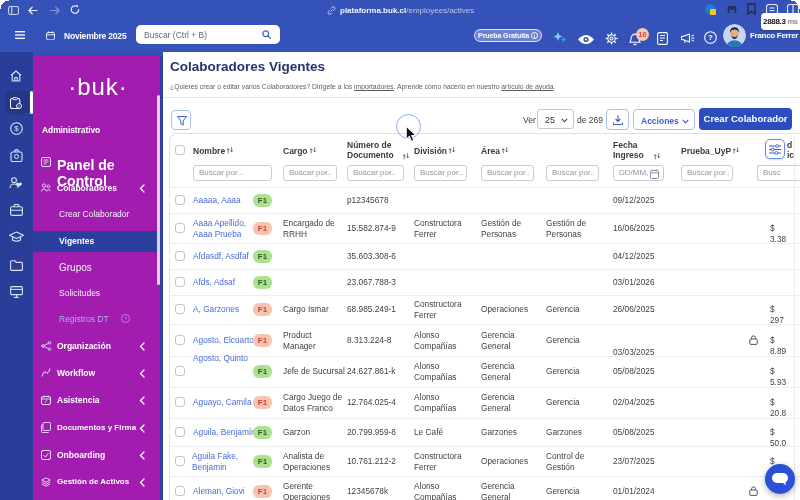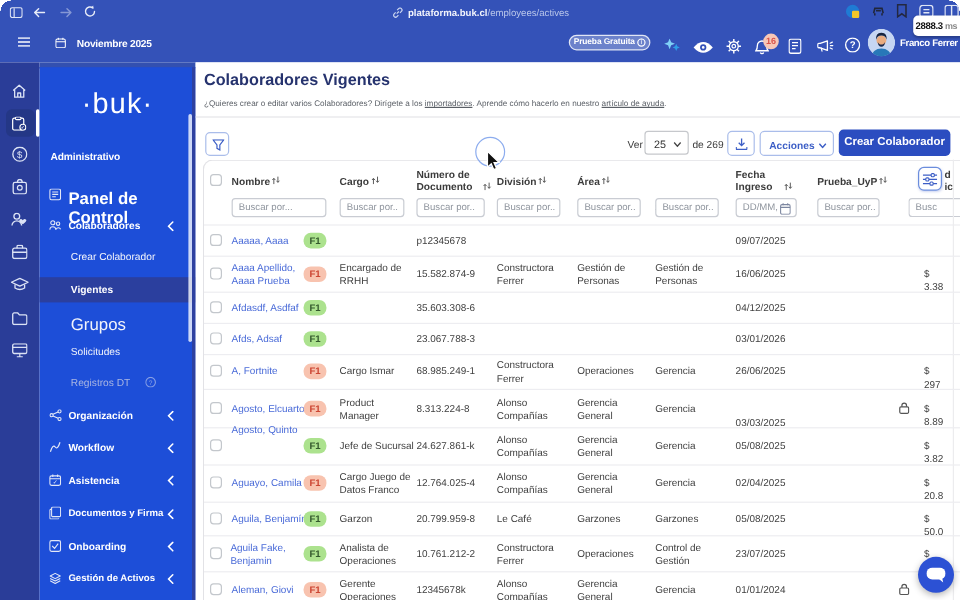--- a/index.html
+++ b/index.html
@@ -6,21 +6,21 @@
   html,body { width:800px; height:500px; overflow:hidden; background:#fff;
     font-family:"Liberation Sans", sans-serif; }
   .abs { position:absolute; }
   
   #browserbar { position:absolute; left:0; top:0; width:800px; height:20px;
     background:#3452b8; border-radius:9px 9px 0 0; }
   #navbar { position:absolute; left:0; top:20px; width:800px; height:32px;
     background:#3452b8; }
   
   #rail { position:absolute; left:0; top:56px; width:33px; height:444px; background:#2a3d98; }
-  #sidemenu { position:absolute; left:33px; top:56px; width:130px; height:444px; background:#1d4ed8; }
+  #sidemenu { position:absolute; left:33px; top:56px; width:130px; height:444px; background:#a21caf; }
   #main { position:absolute; left:163px; top:56px; width:607px; height:444px; background:#fff; }
   
   .hdr { position:absolute; font-weight:bold; font-size:8.5px; color:#3b3b3b; }
   .cell { position:absolute; font-size:8.3px; color:#3f3f3f; line-height:11px; }
   .namelink { color:#4a6bd8; }
   .badge { position:absolute; width:19px; height:13px; border-radius:6px;
     font-size:8px; font-weight:bold; text-align:center; line-height:13px; }
   .bgreen { background:#ace28e; color:#33592d; }
   .bred { background:#f8c3af; color:#cc4633; }
   .cb { position:absolute; width:10px; height:10px; border:1px solid #c3c7cc; border-radius:3px; background:#fff; }
@@ -88,20 +88,27 @@
   </svg>
 
   <svg class="abs" style="left:46px;top:10.5px" width="9" height="9.5" viewBox="0 0 12 13">
     <rect x="0.6" y="2" width="10.8" height="10.2" rx="2" fill="none" stroke="#fff" stroke-width="1.2"></rect>
     <line x1="0.6" y1="5.2" x2="11.4" y2="5.2" stroke="#fff" stroke-width="1.2"></line>
     <line x1="3.4" y1="0.6" x2="3.4" y2="3" stroke="#fff" stroke-width="1.2"></line>
     <line x1="8.6" y1="0.6" x2="8.6" y2="3" stroke="#fff" stroke-width="1.2"></line>
   </svg>
   <div class="abs" style="left:64px;top:11px;font-size:8.5px;font-weight:bold;color:#fff;white-space:nowrap;letter-spacing:-0.2px;">Noviembre 2025</div>
 
+  <div class="abs" style="left:136px;top:5px;width:144px;height:19px;background:#fff;border-radius:5px;">
+    <span style="position:absolute;left:8px;top:5px;font-size:8.5px;color:#636a75;">Buscar (Ctrl + B)</span>
+    <svg style="position:absolute;right:9px;top:5px" width="9" height="9" viewBox="0 0 9 9">
+      <circle cx="3.7" cy="3.7" r="2.9" fill="none" stroke="#3c63c8" stroke-width="1.3"></circle>
+      <line x1="6" y1="6" x2="8.4" y2="8.4" stroke="#3c63c8" stroke-width="1.3" stroke-linecap="round"></line>
+    </svg>
+  </div>
 
   <div class="abs" style="left:474px;top:9px;width:68px;height:13px;background:rgba(255,255,255,.28);border:1px solid rgba(255,255,255,.8);border-radius:8px;color:#fff;font-size:7px;font-weight:bold;text-align:center;line-height:11.5px;letter-spacing:-0.1px;">Prueba Gratuita <span style="font-weight:normal;border:1px solid #fff;border-radius:50%;width:7px;height:7px;display:inline-block;line-height:6px;font-size:6px;">i</span></div>
 
   <svg class="abs" style="left:553px;top:12px" width="14" height="12" viewBox="0 0 14 12">
     <path d="M5 0 L6.3 3.2 L9.5 4.5 L6.3 5.8 L5 9 L3.7 5.8 L0.5 4.5 L3.7 3.2 Z" fill="#7fd0f7"></path>
     <path d="M10.5 4.5 L11.4 6.6 L13.5 7.5 L11.4 8.4 L10.5 10.5 L9.6 8.4 L7.5 7.5 L9.6 6.6 Z" fill="#2f9fe8"></path>
   </svg>
 
   <svg class="abs" style="left:577px;top:13px" width="18" height="13" viewBox="0 0 18 13">
     <path d="M1 6.5 Q9 -2.5 17 6.5 Q9 15.5 1 6.5 Z" fill="#fff"></path>
@@ -237,21 +244,21 @@
       <path d="M5.8 8 a2 2 0 0 1 3.7 0" fill="none" stroke="#e3e8f7" stroke-width="0.9"></path>
     </svg>
   <div class="abs" style="left:24px;top:127px;font-size:8.5px;font-weight:bold;color:#fff;">Colaboradores</div>
   <svg class="abs" style="left:106px;top:128px" width="6" height="9" viewBox="0 0 6 9">
       <path d="M5 1 L1.5 4.5 L5 8" fill="none" stroke="#fff" stroke-width="1.3" stroke-linecap="round"></path>
     </svg>
 
   <div class="abs" style="left:26px;top:153px;font-size:8.5px;color:#f2f4fb;">Crear Colaborador</div>
   <div class="abs" style="left:0px;top:175px;width:130px;height:21px;background:#2b3f9e;"></div>
   <div class="abs" style="left:26px;top:180px;font-size:8.5px;color:#fff;font-weight:bold;">Vigentes</div>
-  <div class="abs" style="left:26px;top:206px;font-size:14px;color:#f2f4fb;">Grupos</div>
+  <div class="abs" style="left:26px;top:206px;font-size:10px;color:#f2f4fb;">Grupos</div>
   <div class="abs" style="left:26px;top:232px;font-size:8.5px;color:#f2f4fb;">Solicitudes</div>
   <div class="abs" style="left:26px;top:258px;font-size:8.5px;color:#aab6e2;">Registros DT</div>
   <svg class="abs" style="left:88px;top:258px;opacity:.6" width="9" height="9" viewBox="0 0 9 9">
       <circle cx="4.5" cy="4.5" r="4" fill="none" stroke="#cdd5ef" stroke-width="0.9"></circle>
       <text x="4.5" y="6.6" font-size="5.5" fill="#cdd5ef" text-anchor="middle" font-family="Liberation Sans">?</text>
     </svg>
 
   <svg class="abs" style="left:8px;top:285px" width="11" height="10" viewBox="0 0 11 10">
       <circle cx="2" cy="5" r="1.3" fill="none" stroke="#e3e8f7" stroke-width="0.9"></circle>
       <circle cx="8.6" cy="1.8" r="1.3" fill="none" stroke="#e3e8f7" stroke-width="0.9"></circle>
@@ -405,21 +412,21 @@
         <line x1="6.4" y1="0.4" x2="6.4" y2="2" stroke="#7c86a0" stroke-width="0.9"></line>
       </svg></div>
 <div class="finput" style="left:594px;width:43px;border-right:none;border-radius:3px 0 0 3px;">Busc</div>
 <div class="rowline" style="left:7px;top:131px;width:630px;"></div>
 
 <div class="abs" style="left:631px;top:77px;width:1px;height:367px;background:#ececee;"></div>
 <div class="cb" style="left:12px;top:138.5px;"></div>
 <div class="cell namelink" style="left:30px;top:138.8px;">Aaaaa, Aaaa</div>
 <div class="badge bgreen" style="left:90px;top:137.5px;">F1</div>
 <div class="cell" style="left:184px;top:138.8px;">p12345678</div>
-<div class="cell" style="left:450px;top:138.8px;">09/07/2025</div>
+<div class="cell" style="left:450px;top:138.8px;">09/12/2025</div>
 <div class="rowline" style="left:7px;top:157px;width:630px;"></div>
 <div class="cb" style="left:12px;top:166.5px;"></div>
 <div class="cell namelink" style="left:30px;top:161.5px;">Aaaa Apellido,<br>Aaaa Prueba</div>
 <div class="badge bred" style="left:90px;top:165.5px;">F1</div>
 <div class="cell" style="left:120px;top:161.5px;">Encargado de<br>RRHH</div>
 <div class="cell" style="left:184px;top:166.8px;">15.582.874-9</div>
 <div class="cell" style="left:251px;top:161.5px;">Constructora<br>Ferrer</div>
 <div class="cell" style="left:318px;top:161.5px;">Gestión de<br>Personas</div>
 <div class="cell" style="left:383px;top:161.5px;">Gestión de<br>Personas</div>
 <div class="cell" style="left:450px;top:166.8px;">16/06/2025</div>
@@ -431,21 +438,21 @@
 <div class="cell" style="left:184px;top:194.8px;">35.603.308-6</div>
 <div class="cell" style="left:450px;top:194.8px;">04/12/2025</div>
 <div class="rowline" style="left:7px;top:213px;width:630px;"></div>
 <div class="cb" style="left:12px;top:220.5px;"></div>
 <div class="cell namelink" style="left:30px;top:220.8px;">Afds, Adsaf</div>
 <div class="badge bgreen" style="left:90px;top:219.5px;">F1</div>
 <div class="cell" style="left:184px;top:220.8px;">23.067.788-3</div>
 <div class="cell" style="left:450px;top:220.8px;">03/01/2026</div>
 <div class="rowline" style="left:7px;top:239px;width:630px;"></div>
 <div class="cb" style="left:12px;top:248.0px;"></div>
-<div class="cell namelink" style="left:30px;top:248.2px;">A, Fortnite</div>
+<div class="cell namelink" style="left:30px;top:248.2px;">A, Garzones</div>
 <div class="badge bred" style="left:90px;top:247.0px;">F1</div>
 <div class="cell" style="left:120px;top:248.2px;">Cargo Ismar</div>
 <div class="cell" style="left:184px;top:248.2px;">68.985.249-1</div>
 <div class="cell" style="left:251px;top:243.0px;">Constructora<br>Ferrer</div>
 <div class="cell" style="left:318px;top:248.2px;">Operaciones</div>
 <div class="cell" style="left:383px;top:248.2px;">Gerencia</div>
 <div class="cell" style="left:450px;top:248.2px;">26/06/2025</div>
 <div class="cell" style="left:607px;top:248.2px;">$ 297</div>
 <div class="rowline" style="left:7px;top:268px;width:630px;"></div>
 <div class="cb" style="left:12px;top:278.5px;"></div>
@@ -465,21 +472,21 @@
 <div class="rowline" style="left:7px;top:300px;width:630px;"></div>
 <div class="cb" style="left:12px;top:310.0px;"></div>
 <div class="cell namelink" style="left:30px;top:297px;">Agosto, Quinto</div>
 <div class="badge bgreen" style="left:90px;top:309.0px;">F1</div>
 <div class="cell" style="left:120px;top:310.2px;">Jefe de Sucursal</div>
 <div class="cell" style="left:184px;top:310.2px;">24.627.861-k</div>
 <div class="cell" style="left:251px;top:305.0px;">Alonso<br>Compañías</div>
 <div class="cell" style="left:318px;top:305.0px;">Gerencia<br>General</div>
 <div class="cell" style="left:383px;top:310.2px;">Gerencia</div>
 <div class="cell" style="left:450px;top:310.2px;">05/08/2025</div>
-<div class="cell" style="left:607px;top:310.2px;">$ 3.82</div>
+<div class="cell" style="left:607px;top:310.2px;">$ 5.93</div>
 <div class="rowline" style="left:7px;top:331px;width:630px;"></div>
 <div class="cb" style="left:12px;top:341.0px;"></div>
 <div class="cell namelink" style="left:30px;top:341.2px;">Aguayo, Camila</div>
 <div class="badge bred" style="left:90px;top:340.0px;">F1</div>
 <div class="cell" style="left:120px;top:336.0px;">Cargo Juego de<br>Datos Franco</div>
 <div class="cell" style="left:184px;top:341.2px;">12.764.025-4</div>
 <div class="cell" style="left:251px;top:336.0px;">Alonso<br>Compañías</div>
 <div class="cell" style="left:318px;top:336.0px;">Gerencia<br>General</div>
 <div class="cell" style="left:383px;top:341.2px;">Gerencia</div>
 <div class="cell" style="left:450px;top:341.2px;">02/04/2025</div>

